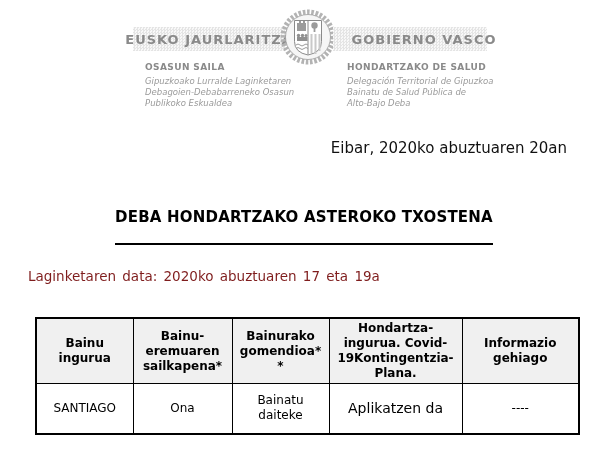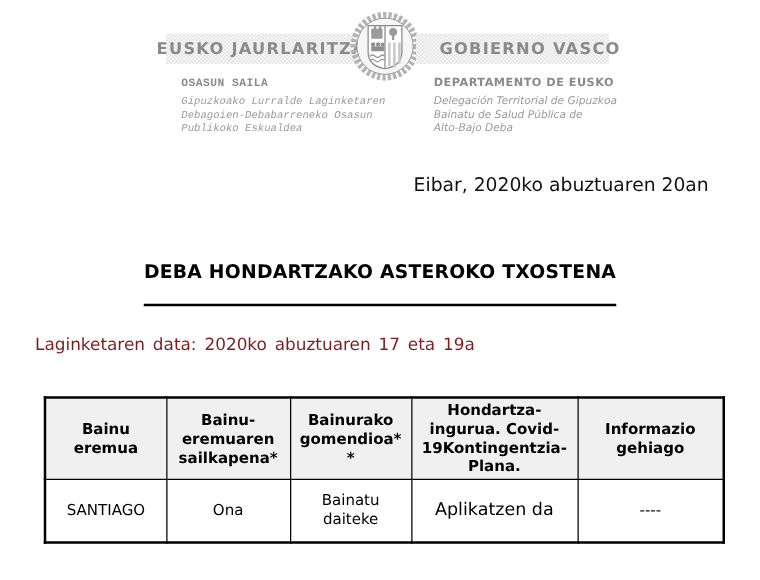--- a/index.html
+++ b/index.html
@@ -18,21 +18,21 @@
     display:flex; align-items:center; justify-content:center;
   }
   .logo-band span {
     font-weight:bold; font-size:13px; letter-spacing:1px; color:#8a8a8a; white-space:nowrap;
   }
   .band-left  { left:133px; width:152px; }
   .band-right { left:333px; width:154px;padding-left:28px; }
   .emblem { position:absolute; left:276px; top:8px; width:64px; height:58px; }
 
   .dept { position:absolute; top:62px; width:195px; color:#8f8f8f; }
-  .dept-eu { left:145px;font-family:Liberation Mono, monospace; }
+  .dept-eu { left:145px; }
   .dept-es { left:347px; }
   .dept .dept-title { font-size:9px; font-weight:bold; letter-spacing:0.4px; margin-bottom:4px; color:#8a8a8a; }
   .dept .dept-line  { font-size:8.5px; font-style:italic; line-height:11px; color:#9a9a9a; }
 
   
   .dateline {
     position:absolute; top:139px; right:41px;
     font-size:15px; color:#111;
   }
   .title-wrap { position:absolute; top:207px; left:0; width:608px; text-align:center; }
@@ -101,21 +101,21 @@
   </div>
 
   <div class="dept dept-eu">
     <div class="dept-title">OSASUN SAILA</div>
     <div class="dept-line">Gipuzkoako Lurralde Laginketaren</div>
     <div class="dept-line">Debagoien-Debabarreneko Osasun</div>
     <div class="dept-line">Publikoko Eskualdea</div>
   </div>
 
   <div class="dept dept-es">
-    <div class="dept-title">DEPARTAMENTO DE EUSKO</div>
+    <div class="dept-title">HONDARTZAKO DE SALUD</div>
     <div class="dept-line">Delegación Territorial de Gipuzkoa</div>
     <div class="dept-line">Bainatu de Salud Pública de</div>
     <div class="dept-line">Alto-Bajo Deba</div>
   </div>
 
   <div class="dateline">Eibar, 2020ko abuztuaren 20an</div>
 
   <div class="title-wrap">
     <span class="doc-title">DEBA HONDARTZAKO ASTEROKO TXOSTENA</span>
   </div>
@@ -126,21 +126,21 @@
     <colgroup>
       <col style="width:97px">
         <col style="width:99px">
         <col style="width:97px">
         <col style="width:133px">
         <col style="width:117px">
     </colgroup>
     <thead>
       <tr>
         <th>Bainu
-eremua</th>
+ingurua</th>
         <th>Bainu-
 eremuaren
 sailkapena*</th>
         <th>Bainurako
 gomendioa*
 *</th>
         <th>Hondartza-
 ingurua. Covid-
 19Kontingentzia-
 Plana.</th>

